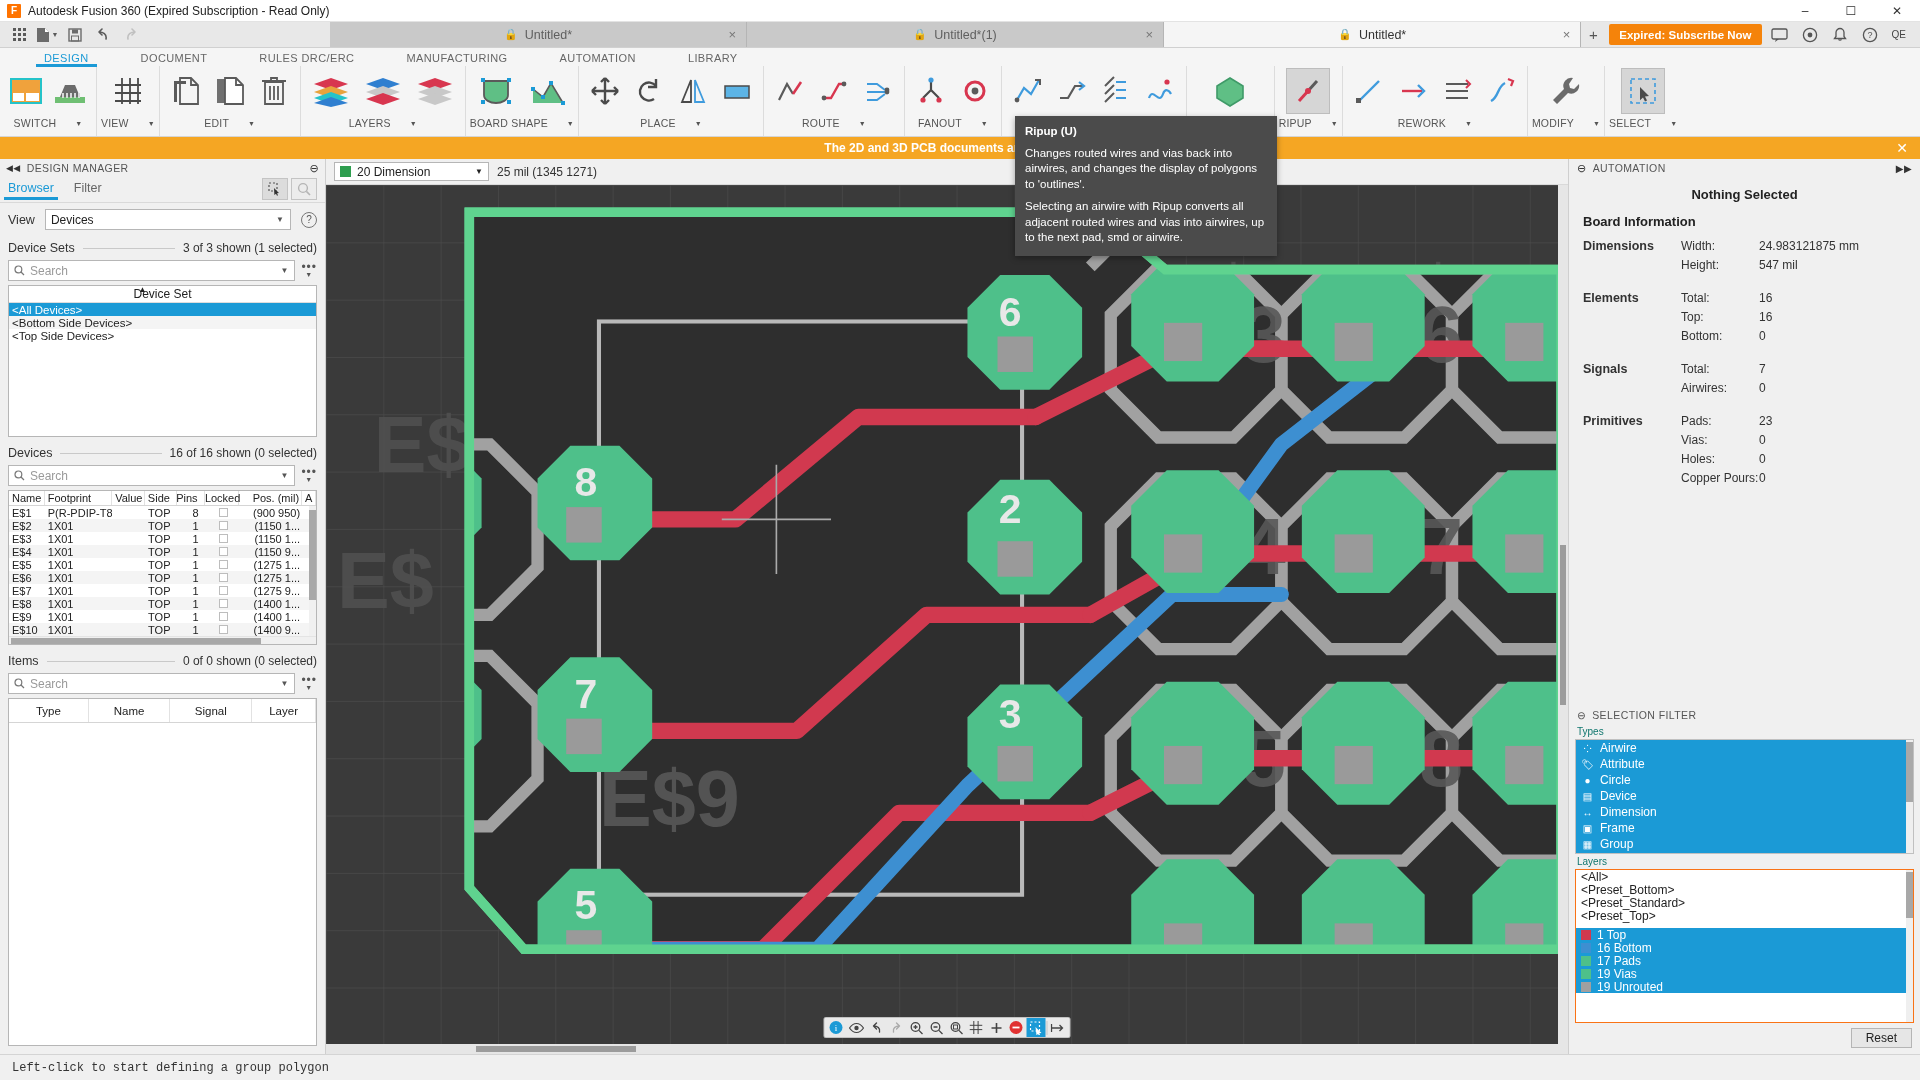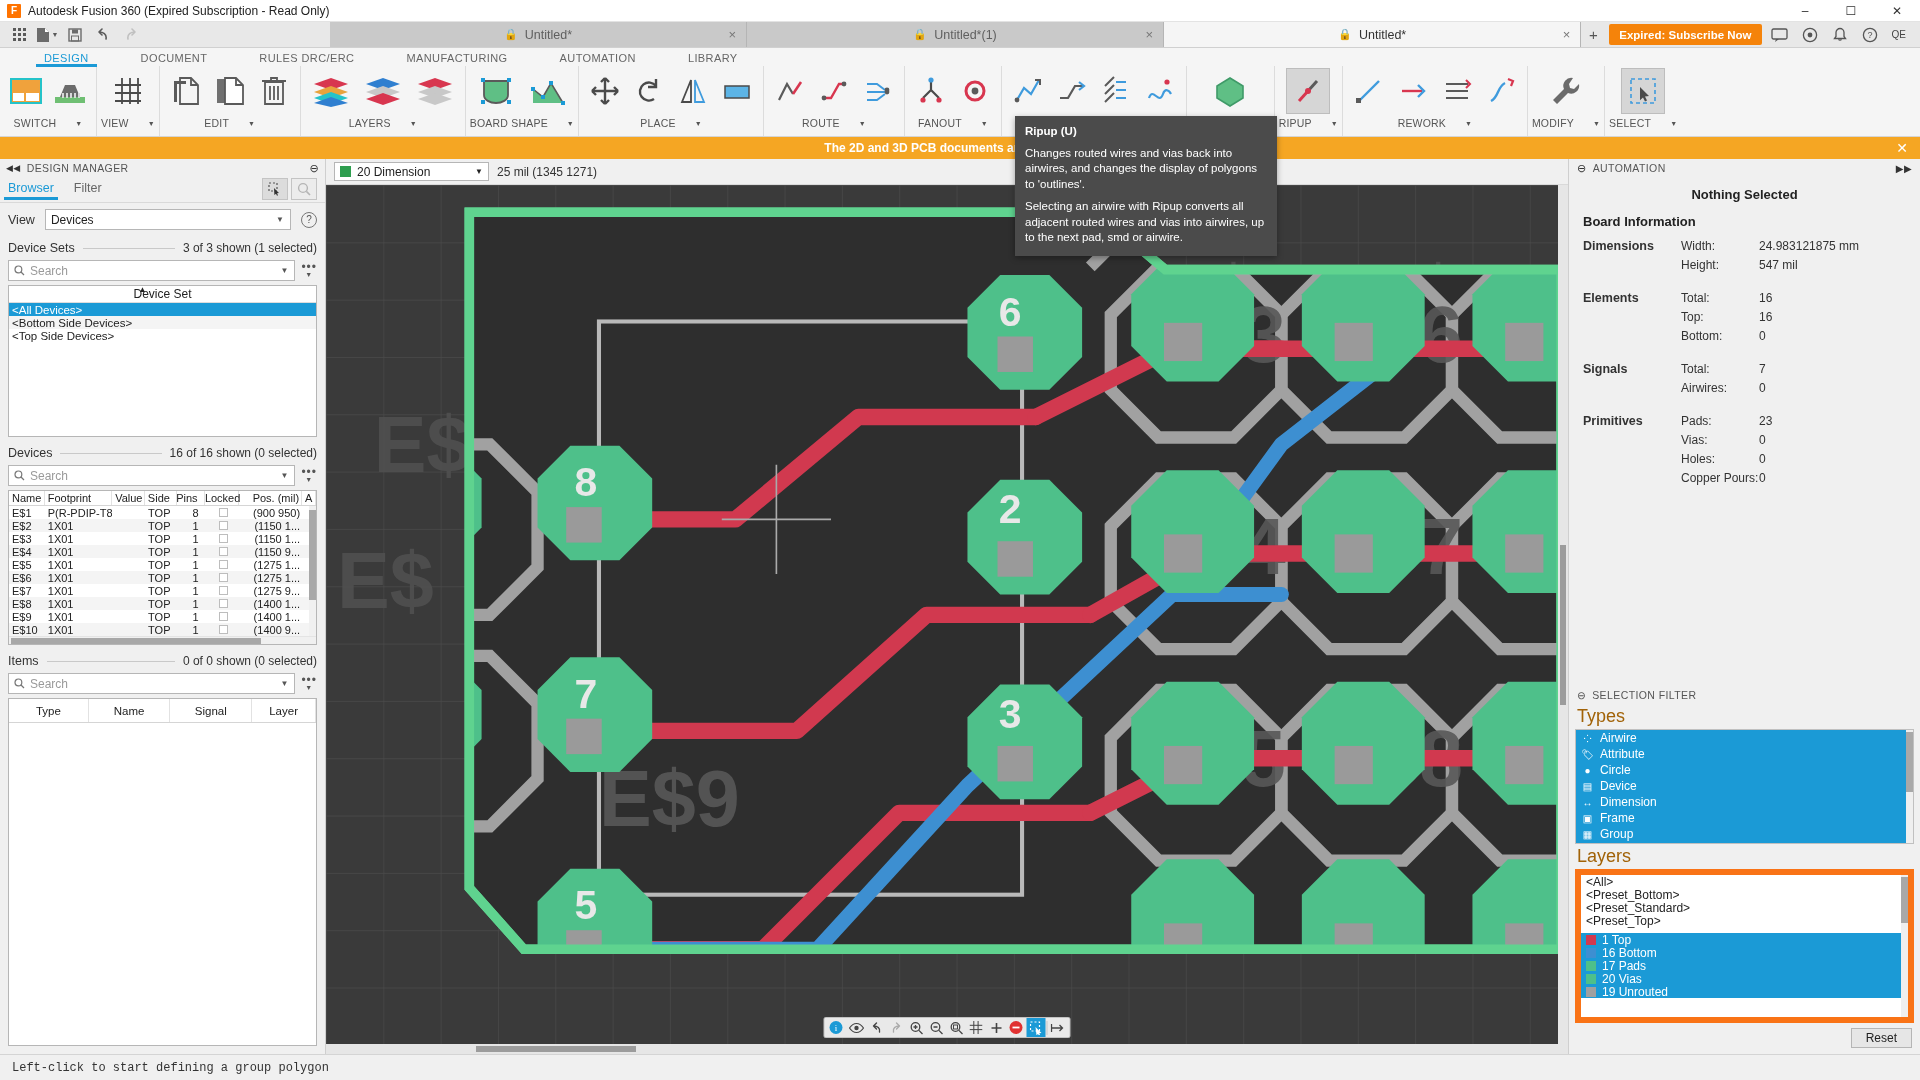--- a/index.html
+++ b/index.html
@@ -195,29 +195,29 @@
   .infogrid { padding-left:14px; }
   .infosec { display:flex; margin-bottom:14px; }
   .infosec .gl { width:98px; font-size:12.5px; font-weight:bold; color:#333;}
   .infosec .rows { flex:1; }
   .inforow { display:flex; font-size:12px; margin-bottom:5px; }
   .inforow .k { width:78px; color:#333;}
   .inforow .v { color:#333; }
   .selfilter { margin-top:auto; }
   .sf-head { height:18px; display:flex; align-items:center; font-size:10.5px; color:#555;
      padding:0 8px; gap:6px; letter-spacing:.4px; }
-  .sf-title { font-size:18px; color:#a16207; padding:2px 0 2px 8px;}
+  .sf-title { font-size:10px; color:#0f766e; padding:2px 0 2px 8px;}
   .sf-list { border:1px solid #c0c0c0; background:#fff; margin:0 6px; height:115px;
       position:relative; overflow:hidden;}
   .sf-item { height:16px; display:flex; align-items:center; gap:6px; padding-left:5px;
       font-size:12px; background:#1b9ad6; color:#fff;}
   .sf-ic { width:13px;height:12px; display:flex;align-items:center;justify-content:center; font-size:10px;}
   .sf-scroll { position:absolute; right:0; top:0; bottom:0; width:7px; background:#efefef;}
   .sf-scroll i { display:block; width:7px;height:60px;background:#a8a8a8;margin-top:2px;}
-  .lay-list { border:6px solid #f97316; background:#fff; margin:0 6px; height:154px;
+  .lay-list { border:1px solid #f97316; background:#fff; margin:0 6px; height:154px;
       position:relative; overflow:hidden;}
   .lay-item { height:13px; display:flex; align-items:center; padding-left:5px; font-size:12px; }
   .lay-item.sel { background:#1b9ad6; color:#fff;}
   .lay-item .sw { width:10px;height:10px; margin-right:6px; display:inline-block;}
   .lay-scroll { position:absolute; right:0; top:0; bottom:0; width:7px; background:#efefef;}
   .lay-scroll i { display:block;width:7px;height:46px;background:#a8a8a8;margin-top:2px;}
   .resetrow { display:flex; justify-content:flex-end; padding:5px 8px 6px 0;}
   .resetbtn { background:#e6e6e6; border:1px solid #b5b5b5; font-size:12px;
       padding:2px 14px; color:#222;}
 
@@ -1341,21 +1341,21 @@
           <div class="lay-item sel">
               <span class="sw" style="background:#3d8fd1"></span>
               <span>16 Bottom</span>
             </div>
           <div class="lay-item sel">
               <span class="sw" style="background:#4ec08a"></span>
               <span>17 Pads</span>
             </div>
           <div class="lay-item sel">
               <span class="sw" style="background:#4ec08a"></span>
-              <span>20 Vias</span>
+              <span>19 Vias</span>
             </div>
           <div class="lay-item sel">
               <span class="sw" style="background:#a0a0a0"></span>
               <span>19 Unrouted</span>
             </div>
           <div class="lay-scroll">
               <i></i>
             </div>
         </div>
 

